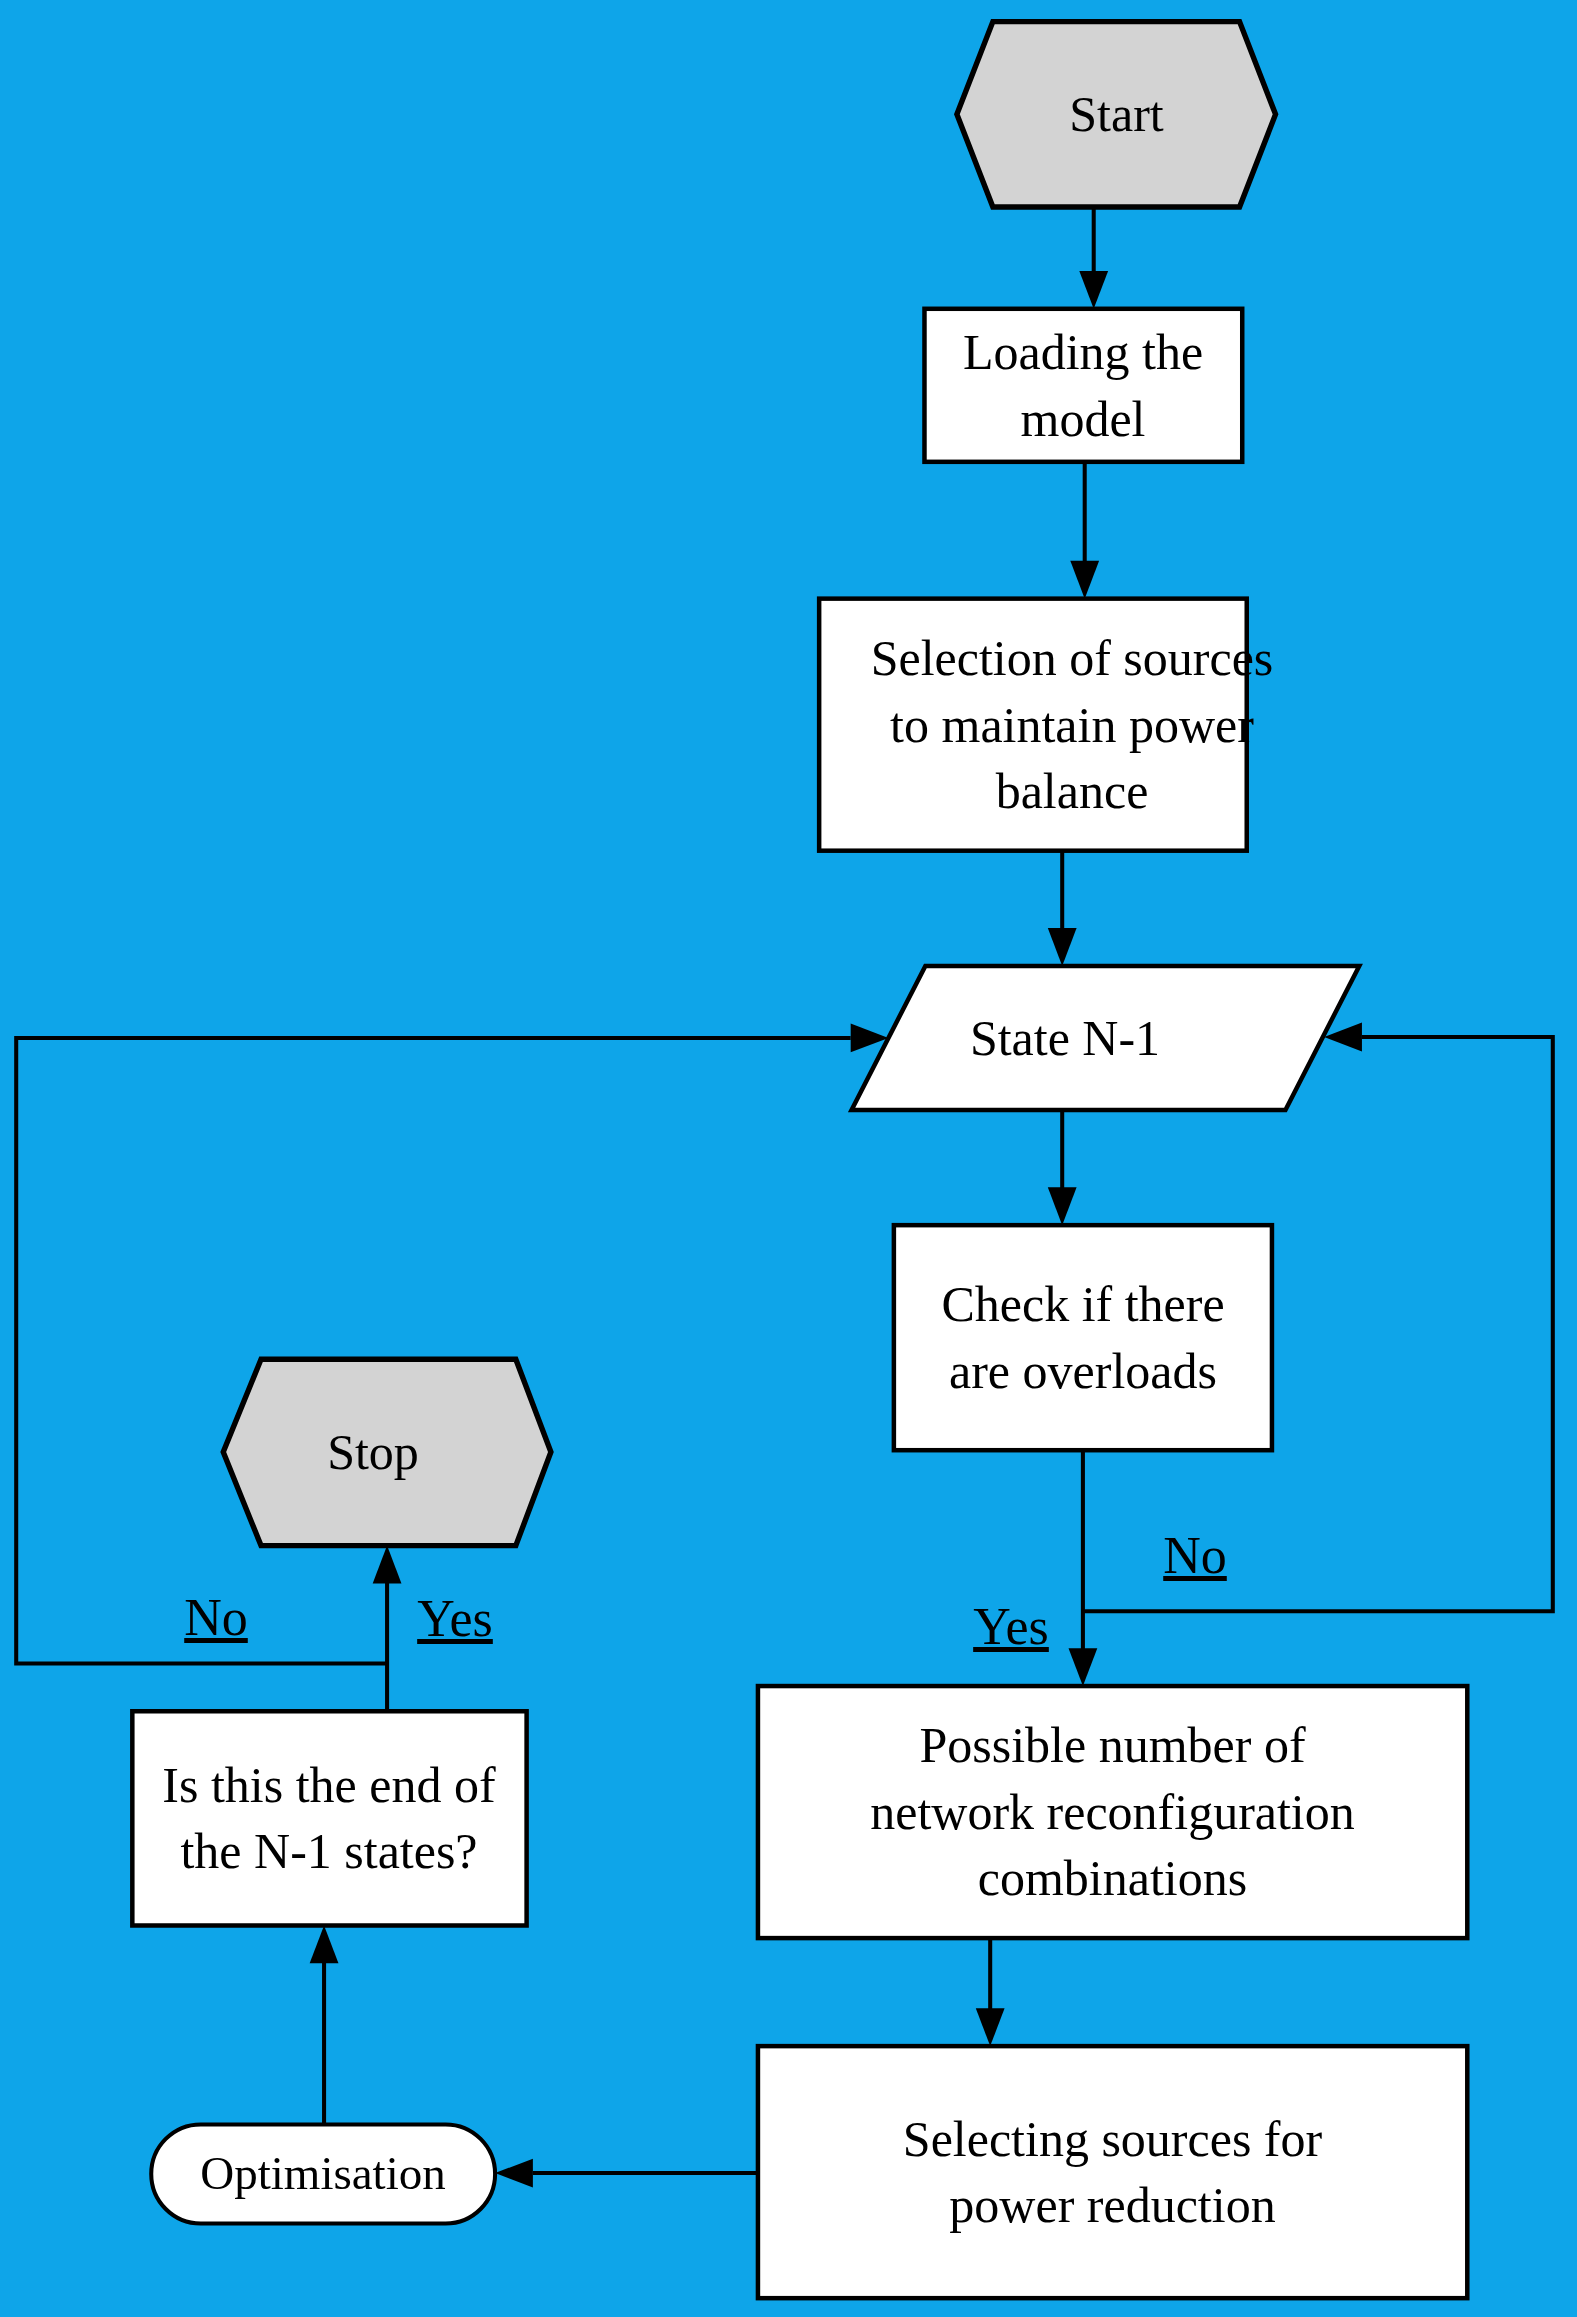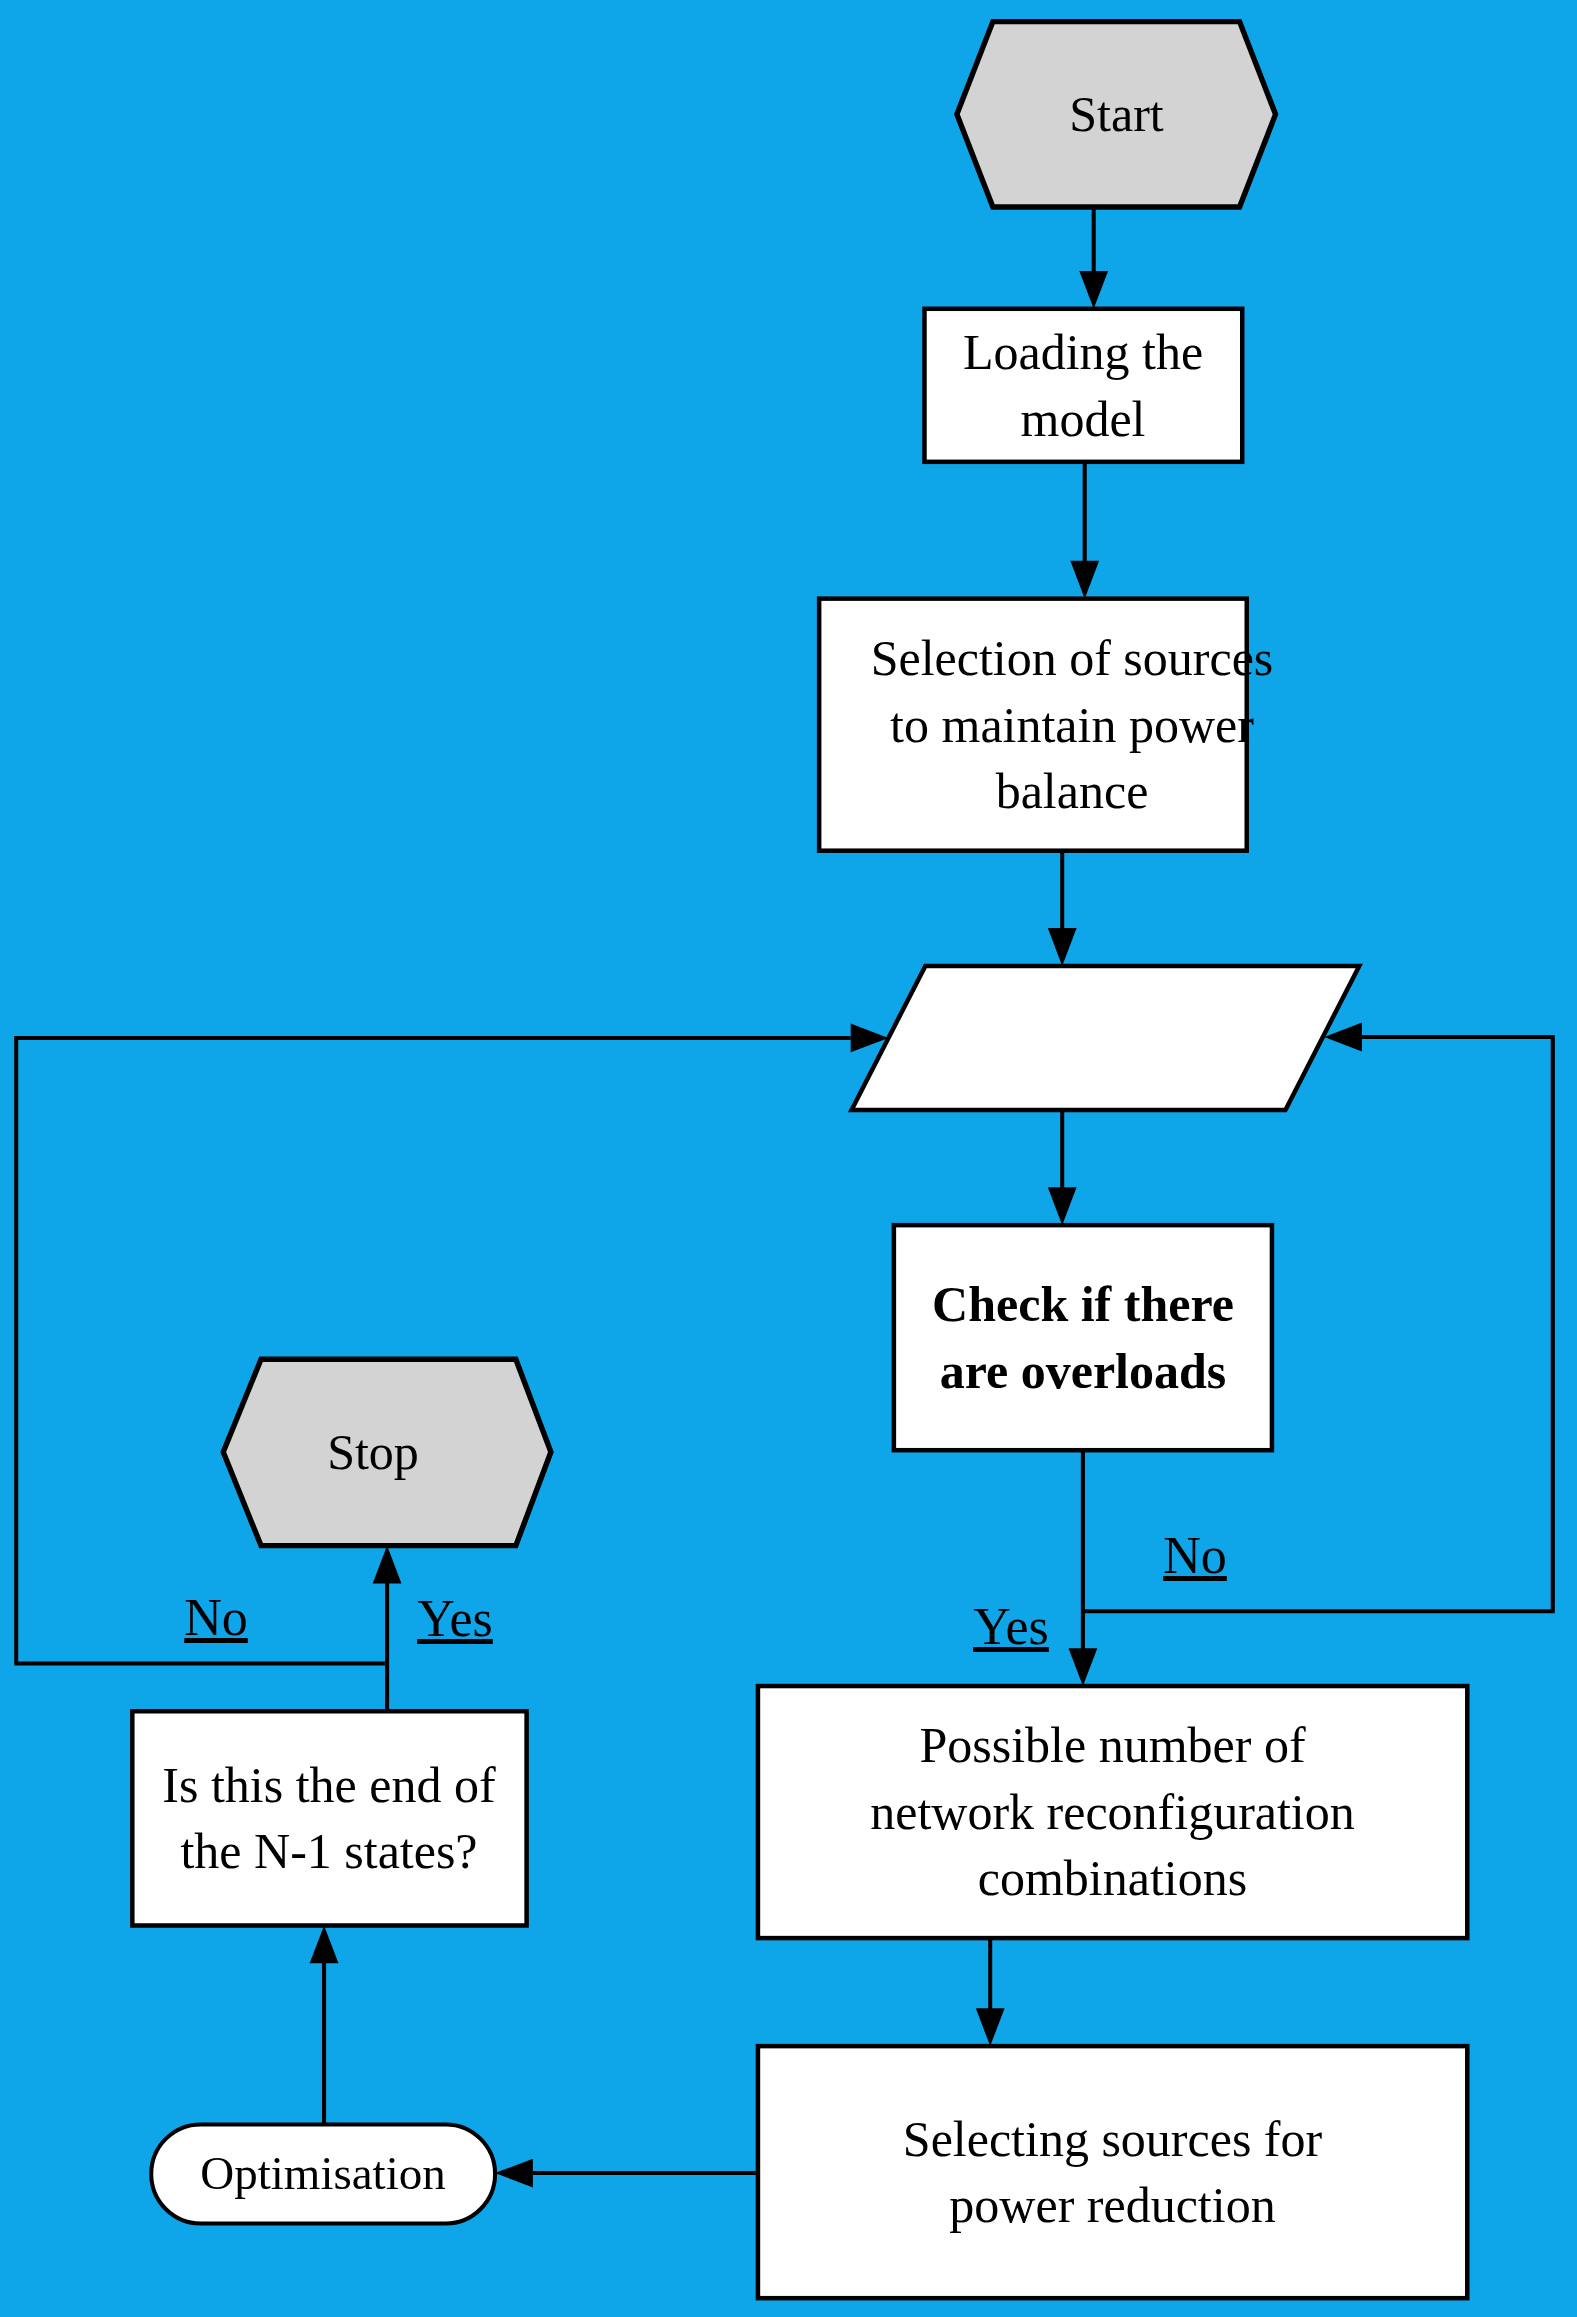--- a/index.html
+++ b/index.html
@@ -127,22 +127,25 @@
     <div>Loading the</div>
     <div>model</div>
   </div>
 
   <div class="node-label" style="left:858px;top:599px;width:428px;height:252px;">
     <div>Selection of sources</div>
     <div>to maintain power</div>
     <div>balance</div>
   </div>
 
+  <div class="node-label" style="left:851px;top:966px;width:428px;height:144px;">
+    <div>State N-1</div>
+  </div>
 
-  <div class="node-label" style="left:894px;top:1225px;width:378px;height:225px;font-weight:bold;">
+  <div class="node-label" style="left:894px;top:1225px;width:378px;height:225px;">
     <div>Check if there</div>
     <div>are overloads</div>
   </div>
 
   <div class="node-label" style="left:758px;top:1686px;width:709px;height:252px;">
     <div>Possible number of</div>
     <div>network reconfiguration</div>
     <div>combinations</div>
   </div>
 

